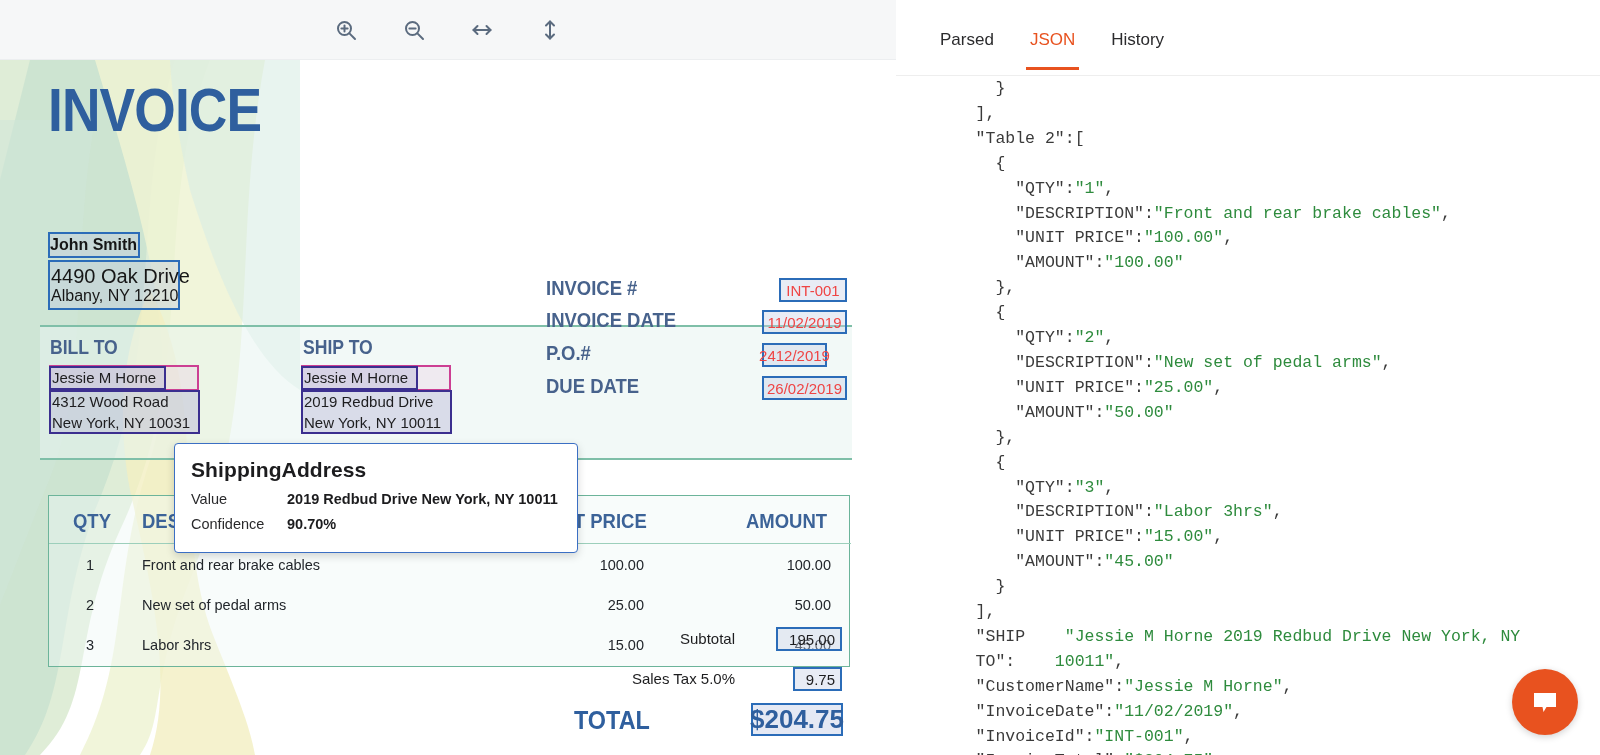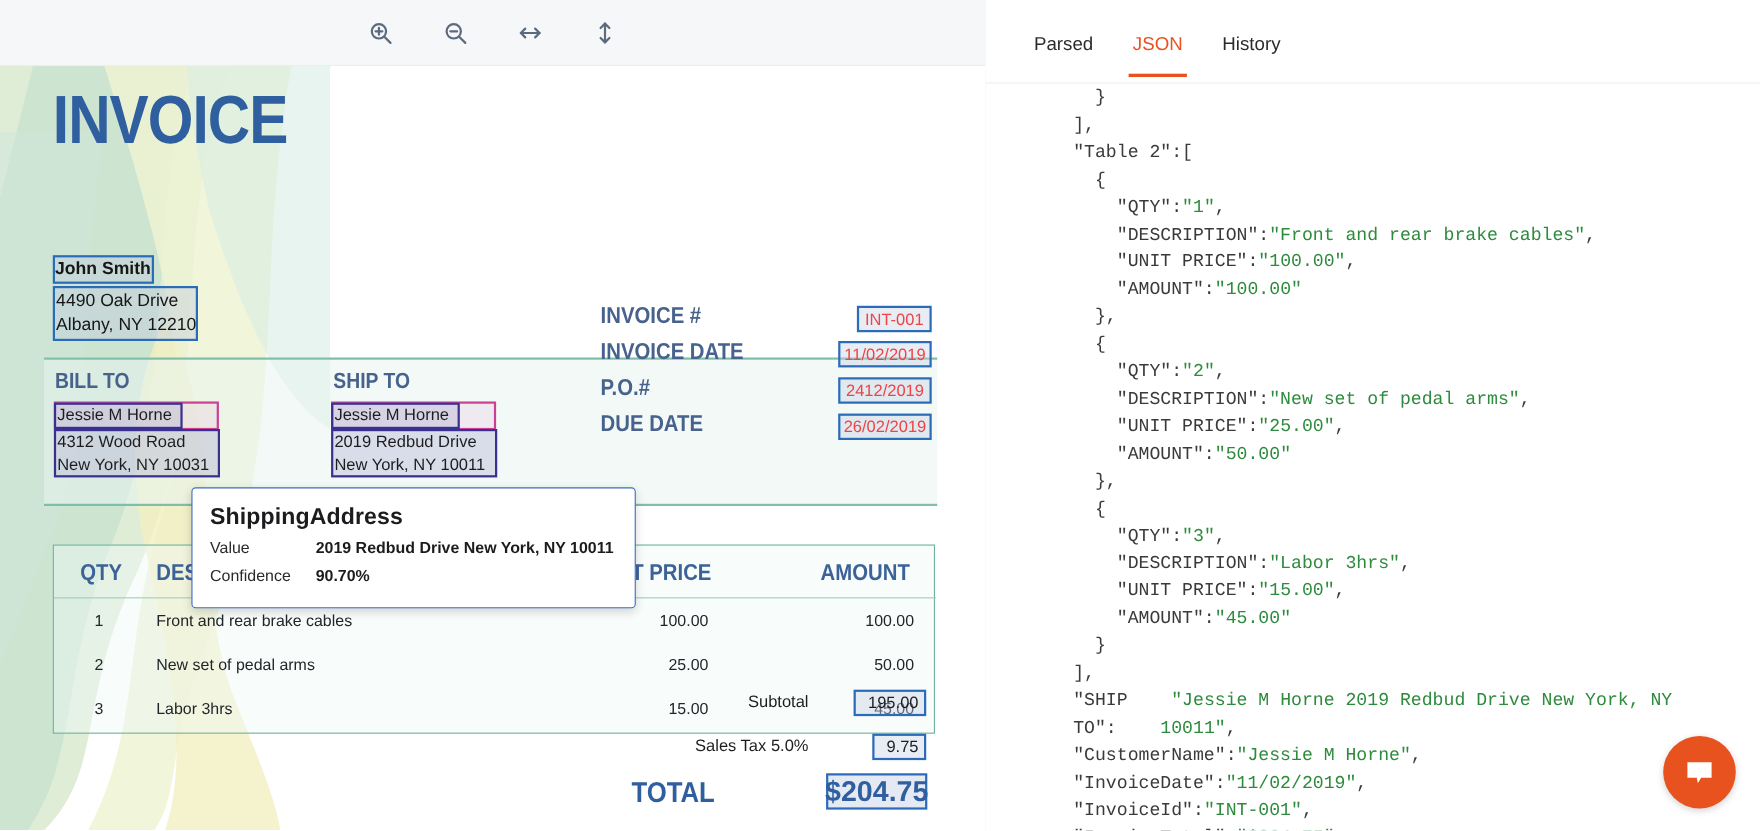--- a/index.html
+++ b/index.html
@@ -64,21 +64,21 @@
     border: 2px solid #3b2f8f;
     background: rgba(186,183,216,0.45);
   }
   .hl-txt {
     position: absolute;
     font-size: 15px; color: #1d1d1f; white-space: nowrap;
     font-family: "Liberation Sans", sans-serif;
   }
 
   .sender-name { position: absolute; left: 50px; top: 176px; font-size: 16px; font-weight: 700; color: #161616; }
-  .sender-l1 { position: absolute; left: 51px; top: 205px; font-size: 16px; color: #161616; }
+  .sender-l1 { position: absolute; left: 51px; top: 205px; font-size: 20px; color: #161616; }
   .sender-l2 { position: absolute; left: 51px; top: 227px; font-size: 16px; color: #161616; }
 
   
   .addr-panel {
     position: absolute; left: 40px; top: 265px; width: 812px; height: 135px;
     background: rgba(232,244,240,0.55);
     border-top: 2px solid #7fbfa8; border-bottom: 2px solid #7fbfa8;
   }
   .sec-label {
     position: absolute;
@@ -278,21 +278,21 @@
         <div class="hl-txt" style="left:304px;top:333px;">2019 Redbud Drive</div>
         <div class="hl-txt" style="left:304px;top:354px;">New York, NY 10011</div>
 
         <div class="fld-label" style="left:546px;top:216px;">INVOICE #</div>
         <div class="fld-box" style="left:779px;top:218px;width:68px;">INT-001</div>
 
         <div class="fld-label" style="left:546px;top:248px;">INVOICE DATE</div>
         <div class="fld-box" style="left:762px;top:250px;width:85px;">11/02/2019</div>
 
         <div class="fld-label" style="left:546px;top:281px;">P.O.#</div>
-        <div class="fld-box" style="left:762px;top:283px;width:85px;">2412/2019</div>
+        <div class="fld-box" style="left:762px;top:283px;width:65px;">2412/2019</div>
 
         <div class="fld-label" style="left:546px;top:314px;">DUE DATE</div>
         <div class="fld-box" style="left:762px;top:316px;width:85px;">26/02/2019</div>
 
         <div class="items">
           <div class="items-head"></div>
           <div class="th" style="left:24px;">QTY</div>
           <div class="th" style="left:93px;">DESCRIPTION</div>
           <div class="th" style="left:493px;">UNIT PRICE</div>
           <div class="th" style="left:697px;">AMOUNT</div>

